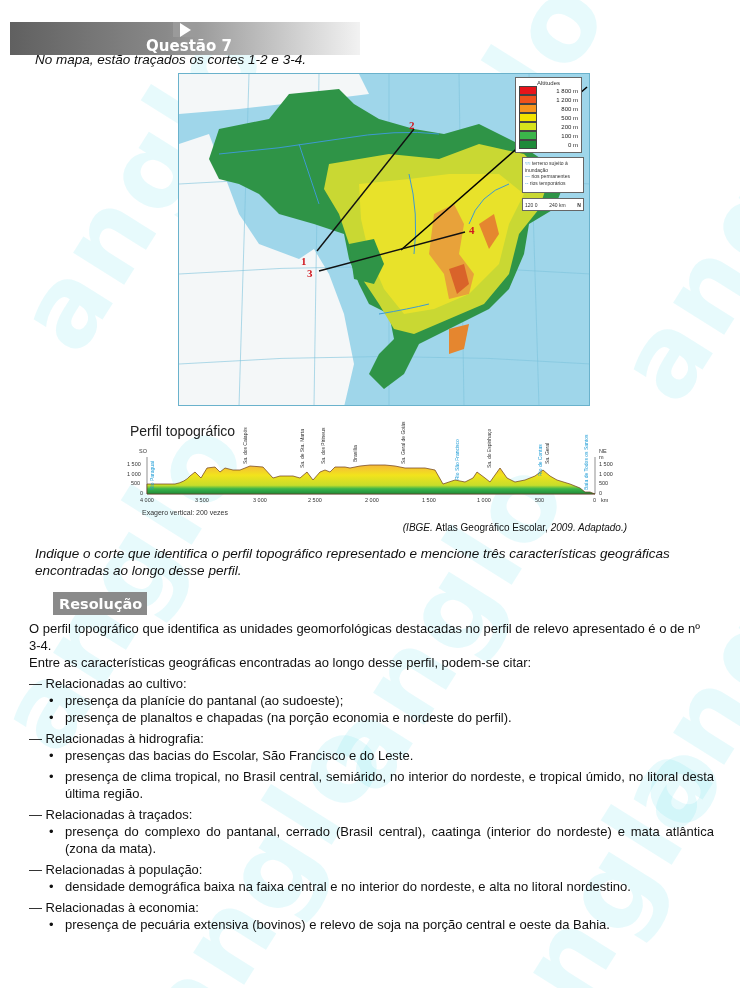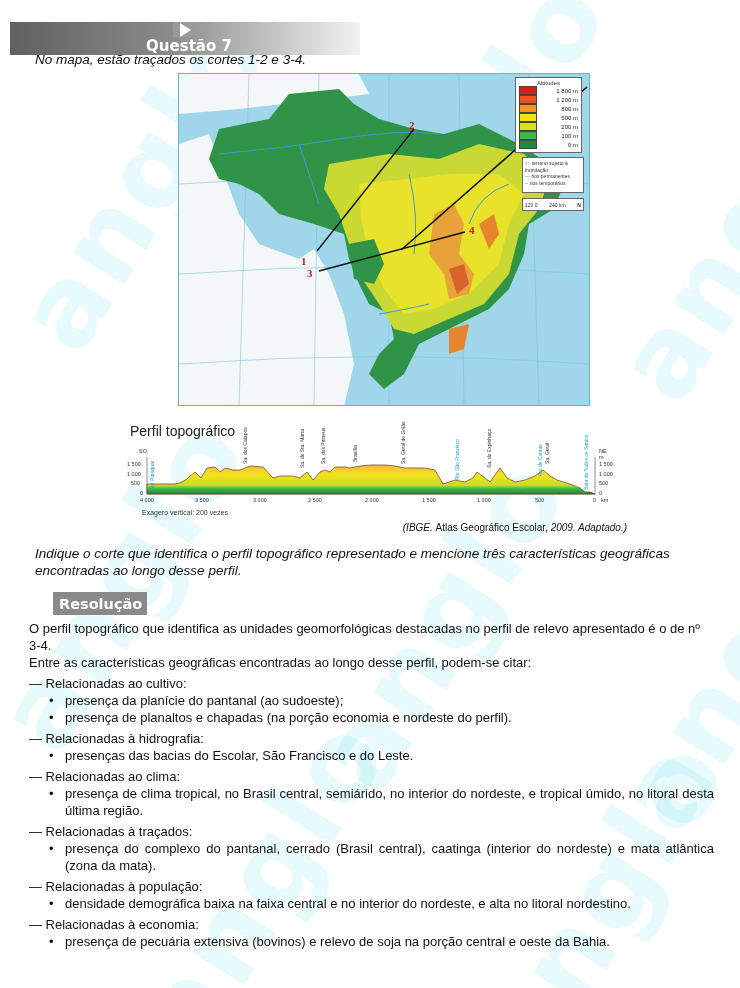--- a/index.html
+++ b/index.html
@@ -249,21 +249,20 @@
           </div>
         </div>
         <div class="group">
           <div class="group-title">— Relacionadas à hidrografia:</div>
           <div class="bullet">
             <span class="bullet-dot">•</span>
             <span class="bullet-text">presenças das bacias do Escolar, São Francisco e do Leste.</span>
           </div>
         </div>
         <div class="group">
-          <div class="group-title">— Relacionadas ao clima:</div>
           <div class="bullet">
             <span class="bullet-dot">•</span>
             <span class="bullet-text">presença de clima tropical, no Brasil central, semiárido, no interior do nordeste, e tropical úmido, no litoral desta última região.</span>
           </div>
         </div>
         <div class="group">
           <div class="group-title">— Relacionadas à traçados:</div>
           <div class="bullet">
             <span class="bullet-dot">•</span>
             <span class="bullet-text">presença do complexo do pantanal, cerrado (Brasil central), caatinga (interior do nordeste) e mata atlântica (zona da mata).</span>

